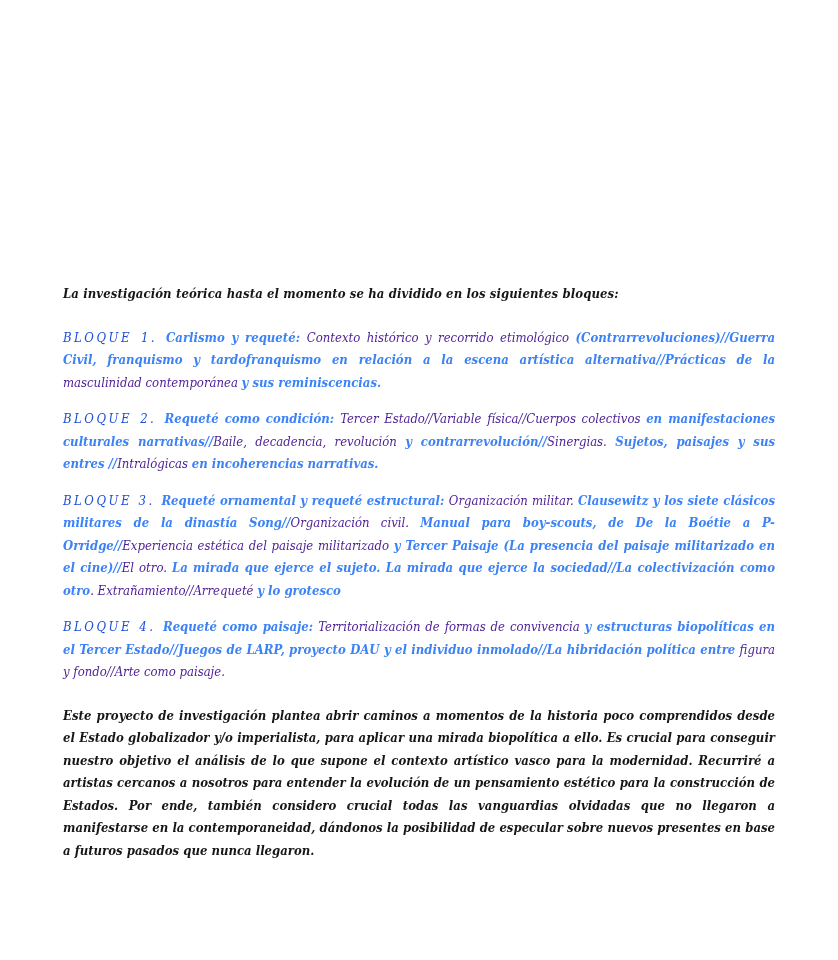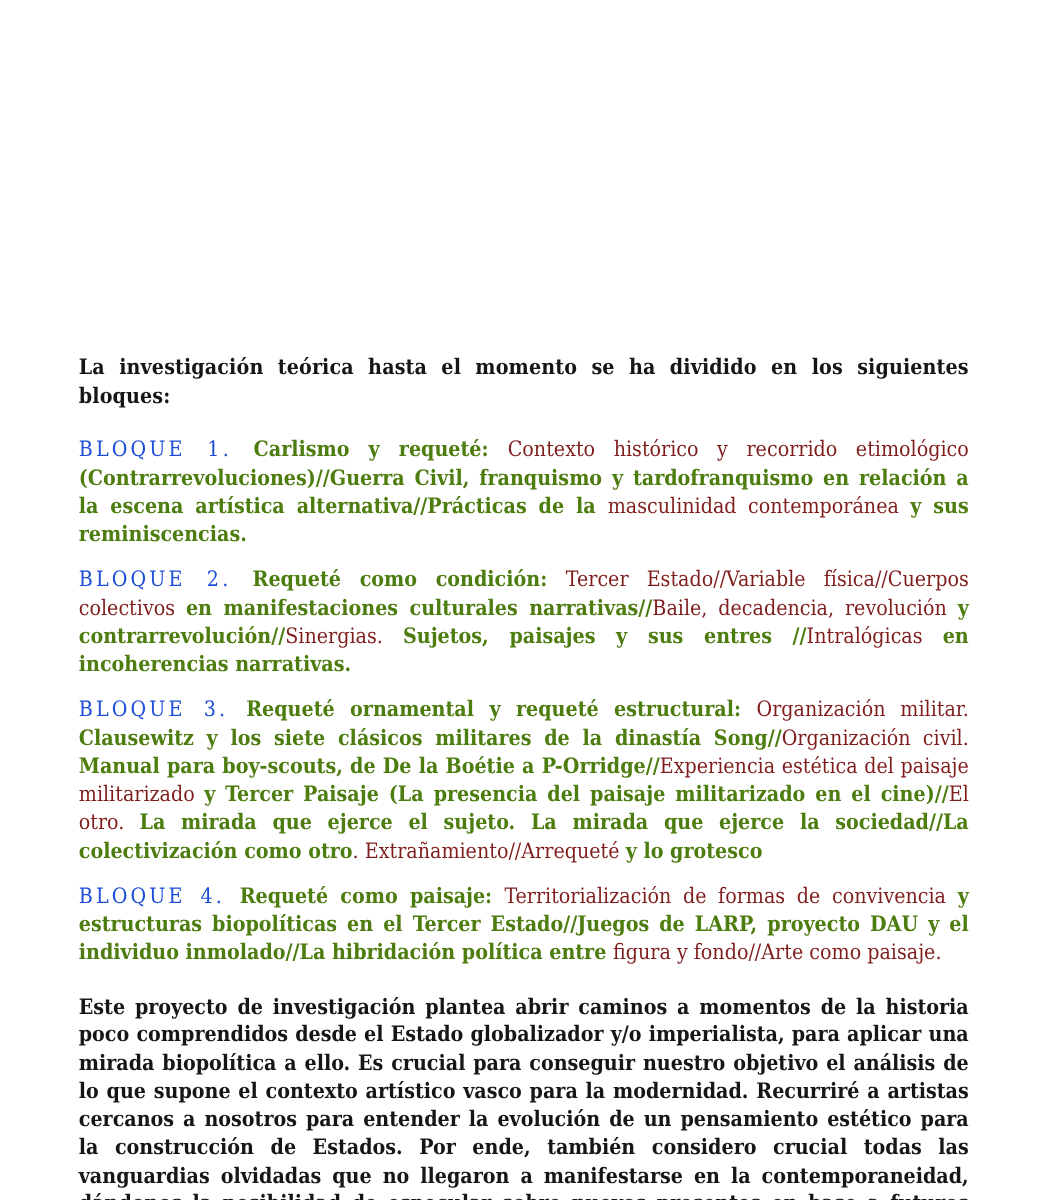--- a/index.html
+++ b/index.html
@@ -19,24 +19,25 @@
   }
   .content {
     position: absolute;
     left: 63px;
     right: 63px;
     top: 283px;
   }
   p {
     margin: 0;
     padding: 0;
-    font-size: 17px;
+    font-size: 13px;
     line-height: 22.5px;
     text-align: justify;
     color: #161616;
+    font-style: italic;
   }
   p.intro {
     font-weight: 600;
     margin-bottom: 21px;
     letter-spacing: 0.1px;
   }
   p.bloque {
     margin-bottom: 14px;
   }
   p.closing {
@@ -44,25 +45,25 @@
     margin-top: 21px;
     margin-bottom: 0;
   }
   .seg.label {
     font-weight: 400;
     color: #1d4ed8;
     letter-spacing: 2.5px;
   }
   .seg.bold {
     font-weight: 700;
-    color: #4d7c0f;
+    color: #3b82f6;
   }
   .seg.gray {
     font-weight: 400;
-    color: #7f1d1d;
+    color: #4c1d95;
   }
 </style>
 </head>
 <body>
 
 <div class="page">
   <div class="content">
 
     <p class="intro">La investigación teórica hasta el momento se ha dividido en los siguientes bloques:</p>
 

